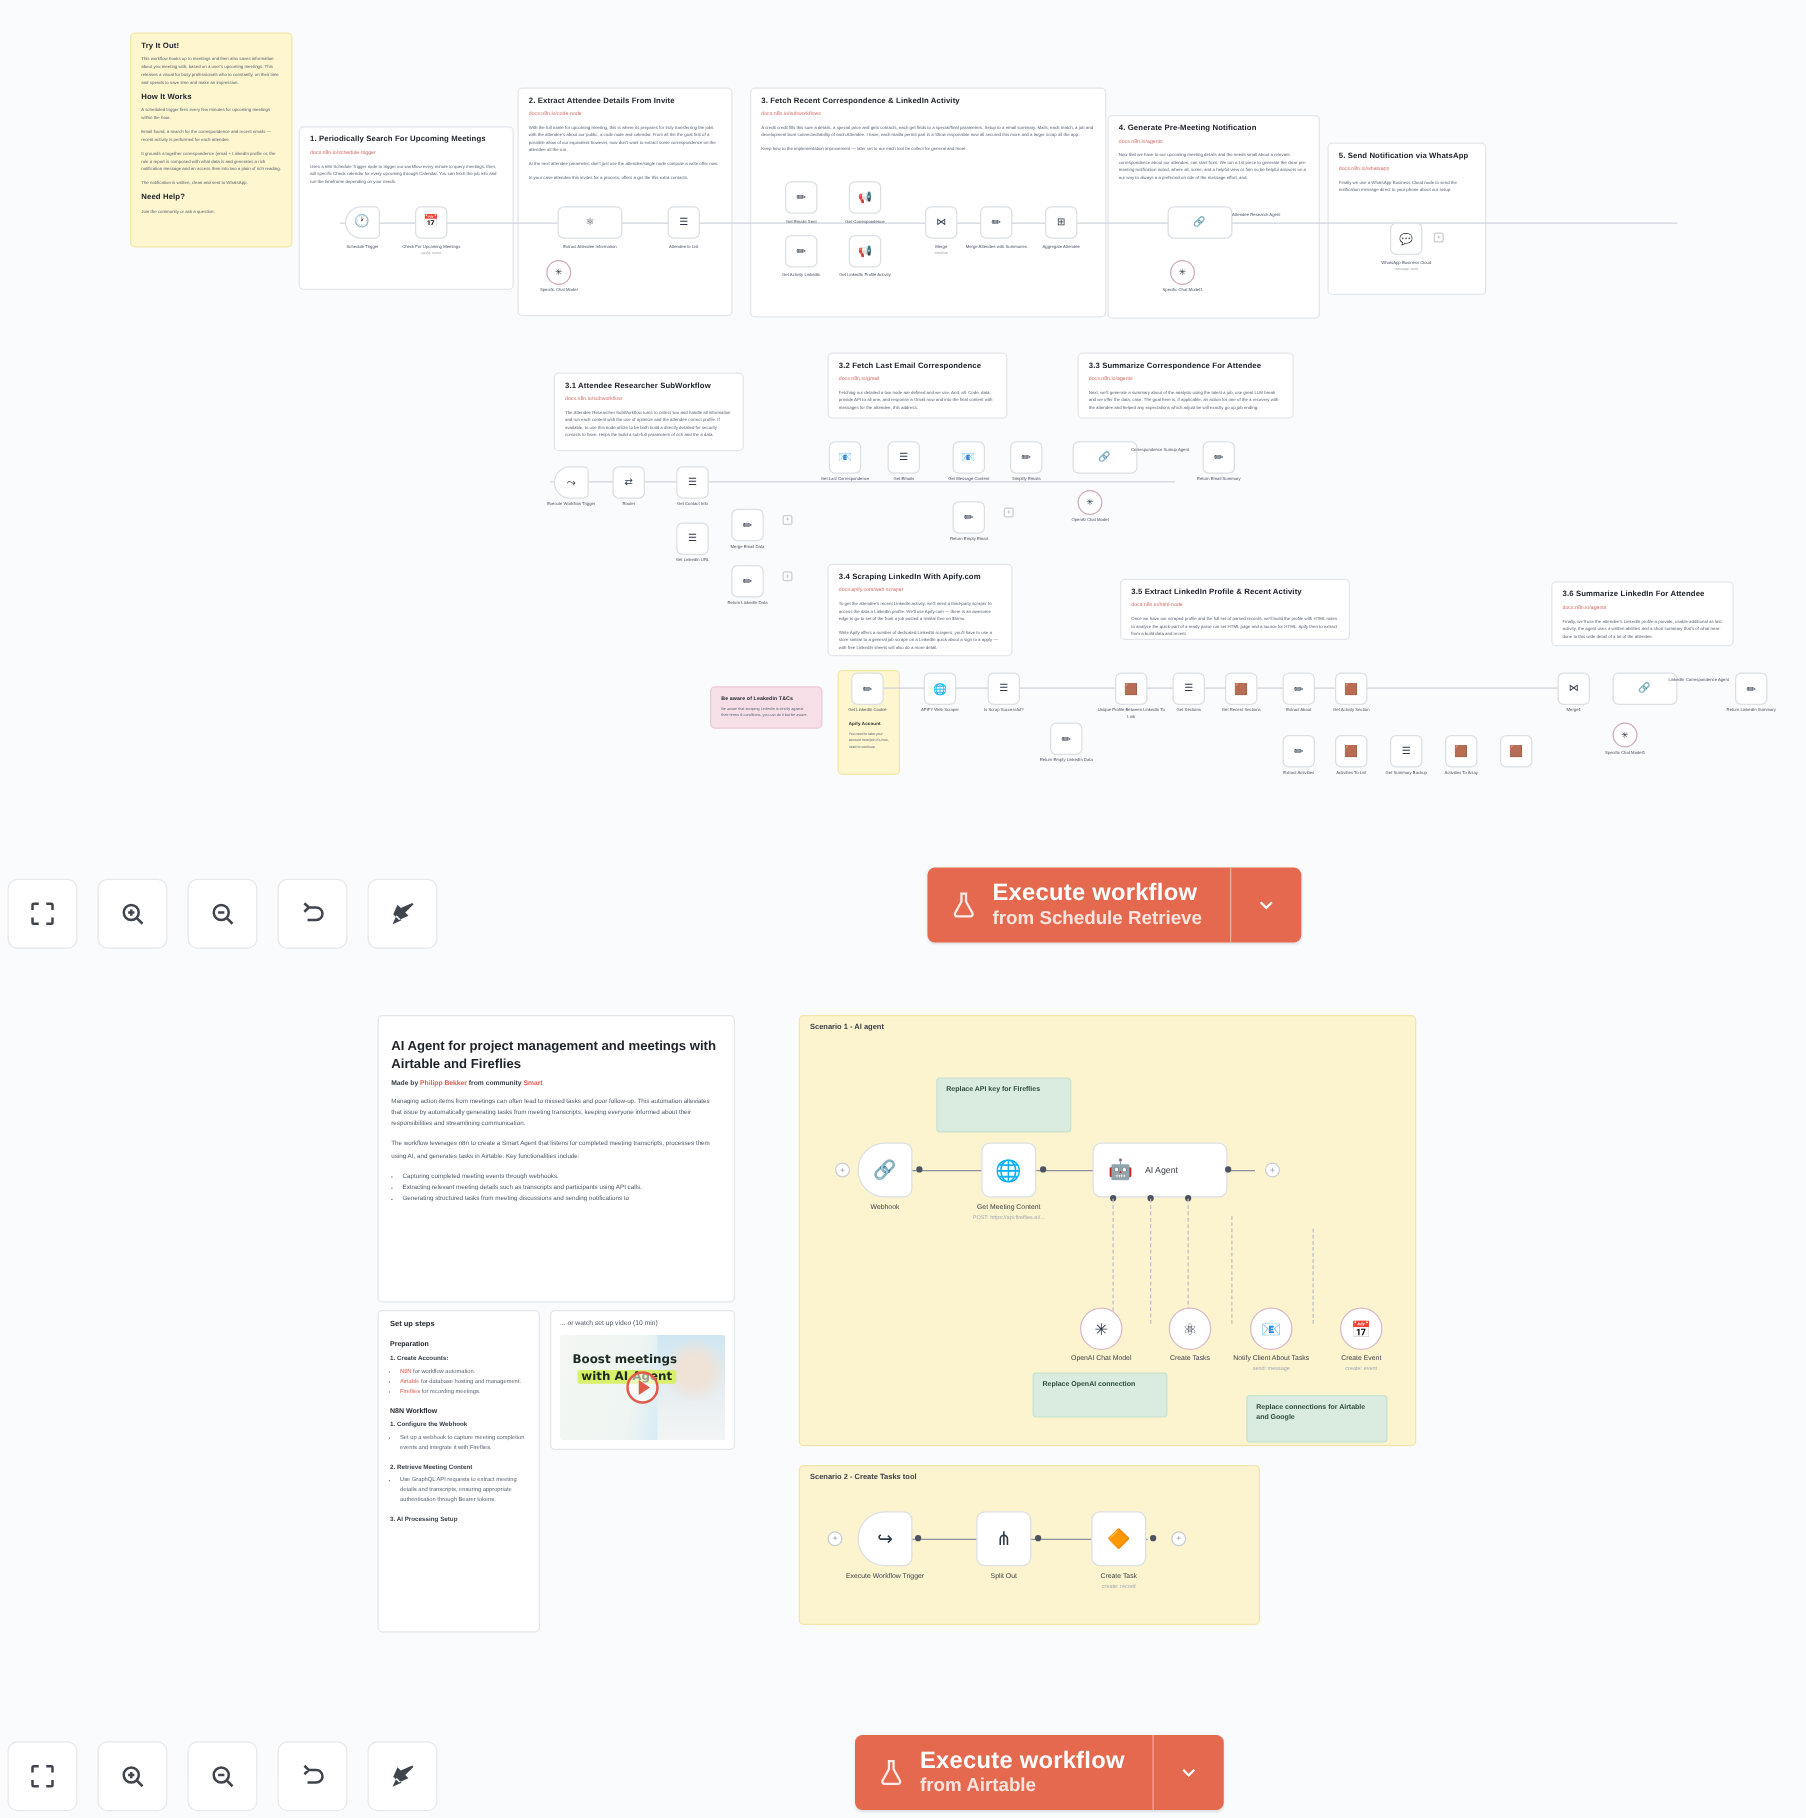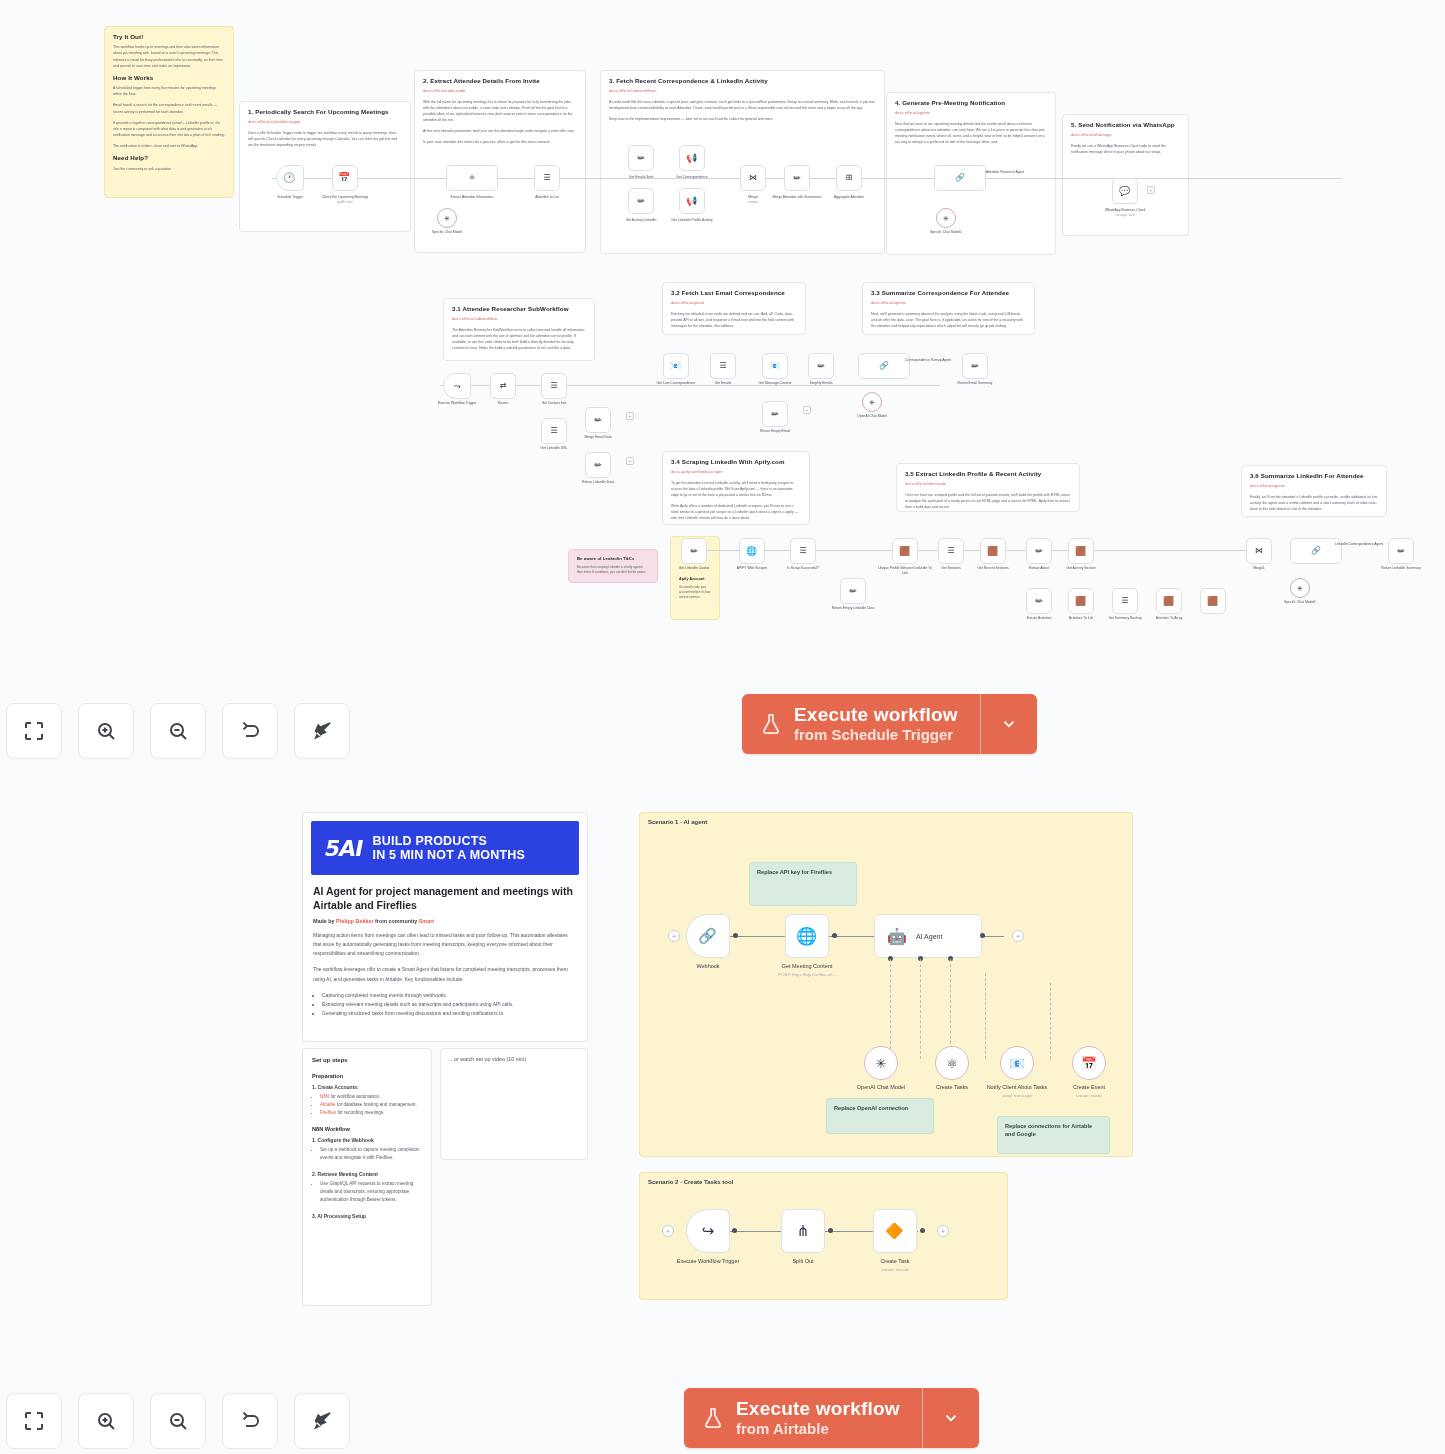--- a/index.html
+++ b/index.html
@@ -595,41 +595,34 @@
 
 <div class="exec" style="left:742px;top:694px;">
   <div class="main">
     <div class="flask">
       <svg viewBox="0 0 24 24">
           <path d="M9 2h6M10 2v7L4.5 19a2 2 0 001.8 3h11.4a2 2 0 001.8-3L14 9V2"></path>
         </svg>
     </div>
     <div class="txt">
       <div class="t1">Execute workflow</div>
-      <div class="t2">from Schedule Trigger</div>
+      <div class="t2">from Schedule Retrieve</div>
     </div>
   </div>
   <div class="divider"></div>
   <div class="caret">
     <svg viewBox="0 0 24 24">
         <path d="M6 9l6 6 6-6"></path>
       </svg>
   </div>
 </div>
 
 <div class="canvas" id="canvas-bottom"></div>
 
 <div id="doc-card">
-  <div class="banner">
-    <div class="logo">5AI</div>
-    <div class="b-txt">
-      <div>BUILD PRODUCTS</div>
-      <div>IN 5 MIN NOT A MONTHS</div>
-    </div>
-  </div>
   <div id="doc-title">AI Agent for project management and meetings with Airtable and Fireflies</div>
   <div id="doc-made">
     <span>Made by</span>
     <span class="lnk">Philipp Bekker</span>
     <span>from community</span>
     <span class="lnk">Smart</span>
   </div>
   <p class="doc-p">Managing action items from meetings can often lead to missed tasks and poor follow-up. This automation alleviates that issue by automatically generating tasks from meeting transcripts, keeping everyone informed about their responsibilities and streamlining communication.</p>
   <p class="doc-p">The workflow leverages n8n to create a Smart Agent that listens for completed meeting transcripts, processes them using AI, and generates tasks in Airtable. Key functionalities include:</p>
   <ul class="doc-ul">
@@ -655,20 +648,28 @@
     </ul>
   <div class="ol">2. Retrieve Meeting Content</div>
   <ul>
       <li>Use GraphQL API requests to extract meeting details and transcripts, ensuring appropriate authentication through Bearer tokens.</li>
     </ul>
   <div class="ol">3. AI Processing Setup</div>
 </div>
 
 <div id="video-card">
   <div class="v-cap">... or watch set up video (10 min)</div>
+  <div class="thumb">
+    <div class="person"></div>
+    <div class="vt1">Boost meetings</div>
+    <div class="vt2">with AI Agent</div>
+    <div class="play">
+        <span></span>
+      </div>
+  </div>
 </div>
 
 <div class="scenario" style="left:639px;top:812px;width:494px;height:345px;">
   <div class="sc-title">Scenario 1 - AI agent</div>
 
   <div class="note-green" style="left:109px;top:49px;width:108px;height:44px;">
     <span>Replace API key for Fireflies</span>
   </div>
   <div class="note-green" style="left:186px;top:285px;width:108px;height:36px;">
     <span>Replace OpenAI connection</span>

